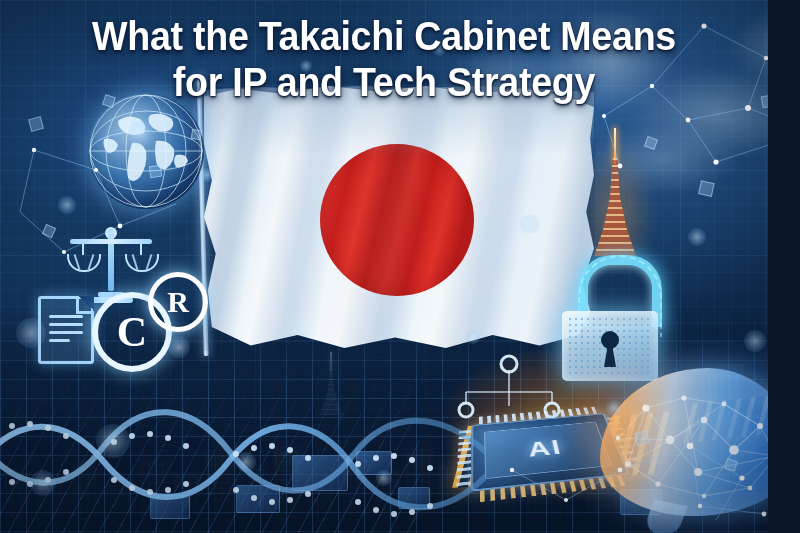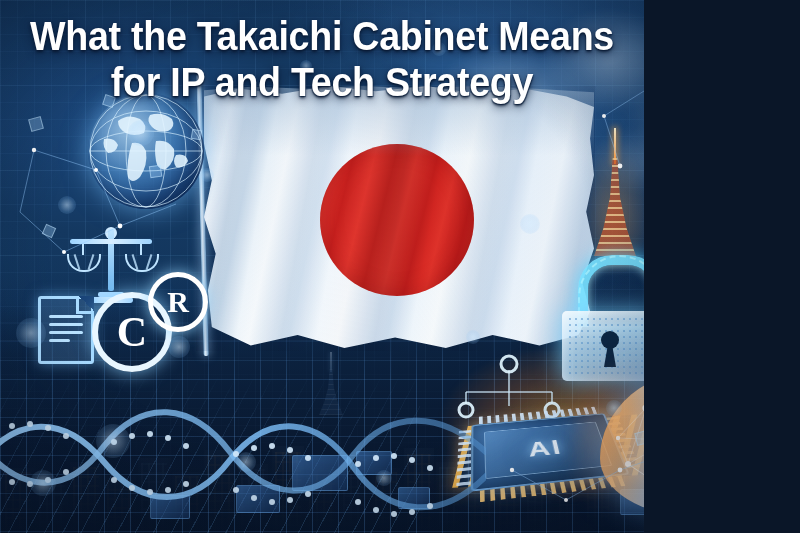--- a/index.html
+++ b/index.html
@@ -7,21 +7,21 @@
     margin: 0;
     padding: 0;
     background: #0a1628;
   }
   body {
     font-family: "Liberation Sans", sans-serif;
   }
 
   .banner {
     position: relative;
-    width: 644px;
+    width: 768px;
     height: 533px;
     overflow: hidden;
     background: #0b1c33;
   }
 
   
   .bg-base {
     position: absolute; inset: 0;
     background:
       radial-gradient(ellipse 70% 55% at 18% 22%, #1d4a80 0%, #143860 40%, rgba(12,30,56,0) 72%),

